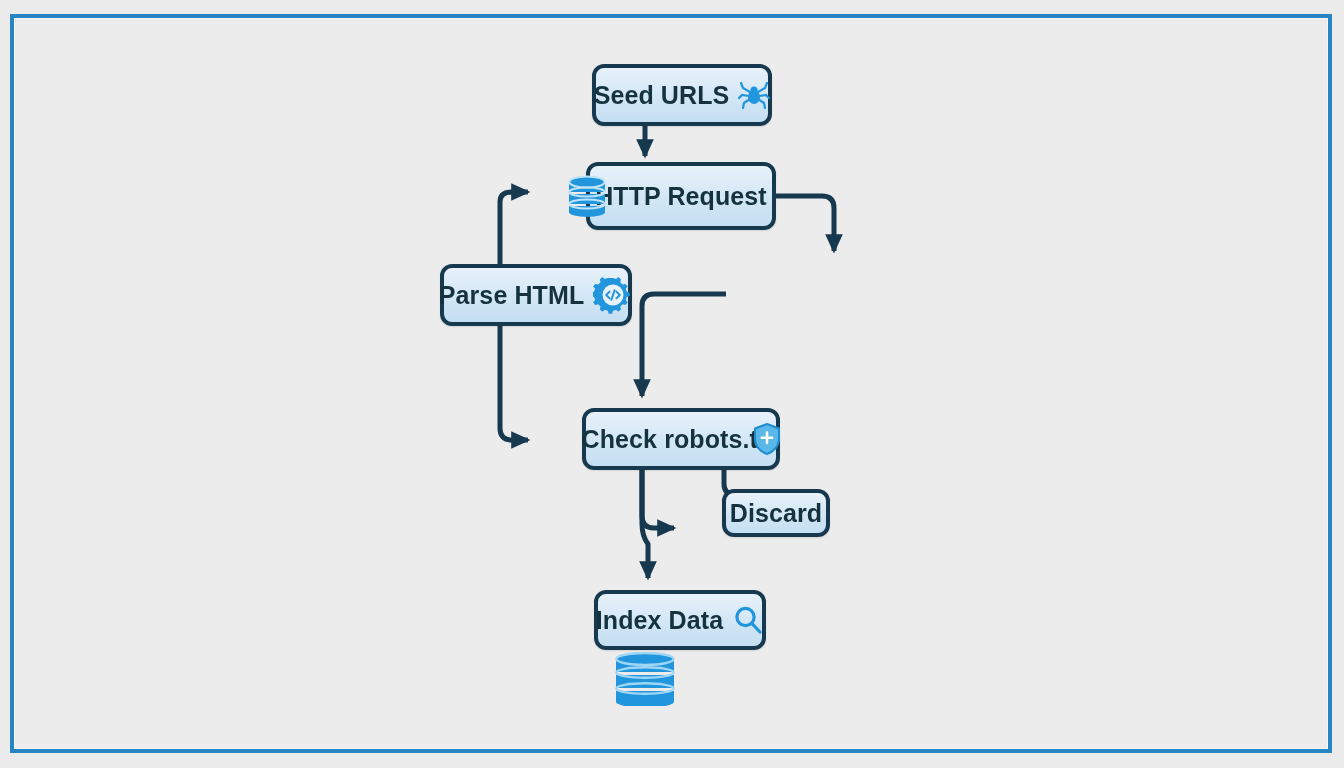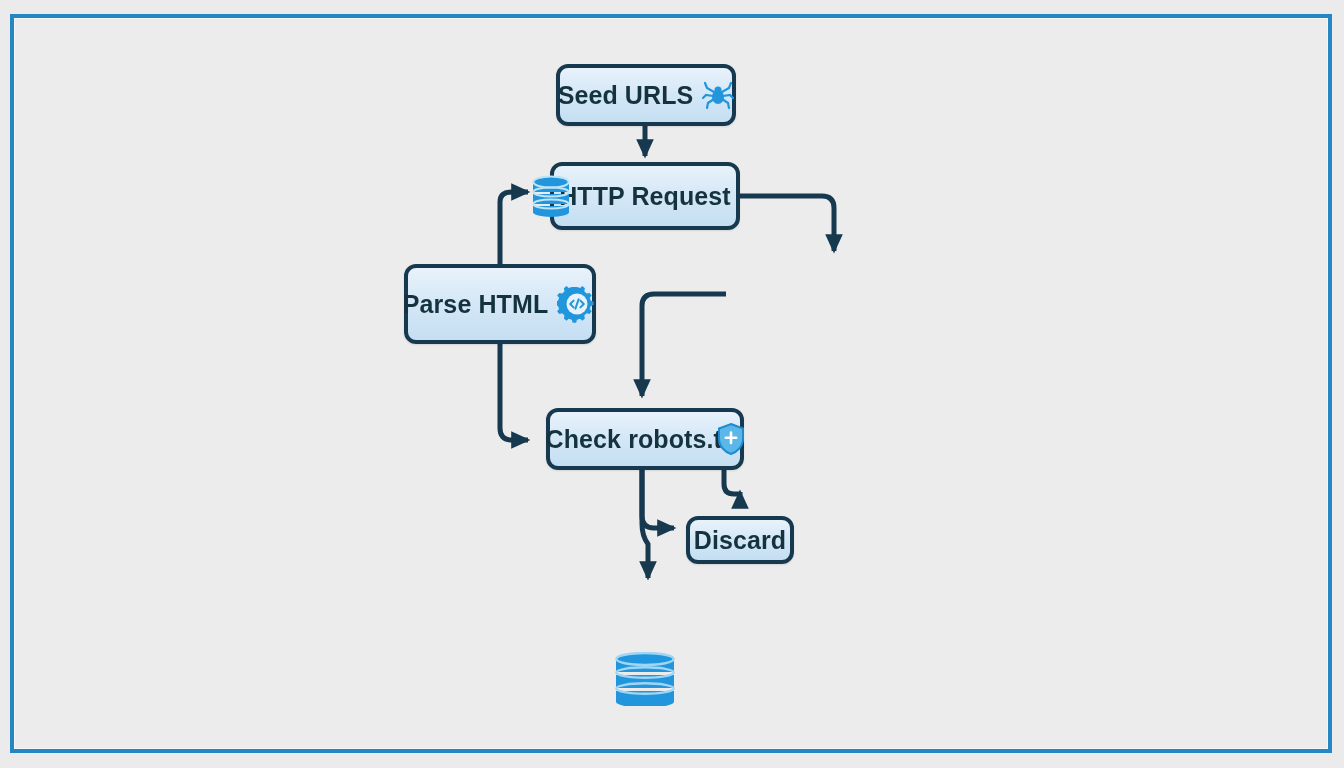--- a/index.html
+++ b/index.html
@@ -42,30 +42,31 @@
     display: flex;
     align-items: center;
     justify-content: center;
     gap: 9px;
     color: #15323f;
     font-weight: bold;
     font-size: 25px;
     letter-spacing: 0.1px;
     box-shadow: 0 1px 2px rgba(0,0,0,0.10);
     white-space: nowrap;
+    margin-left: 36px;
   }
   .node .label { position: relative; z-index: 2; }
   .node .ic { position: relative; z-index: 3; display:flex; align-items:center; }
   
   #n-seed        { left: 556px; top: 64px;  width: 180px; height: 62px; }
   #n-http        { left: 550px; top: 162px; width: 190px; height: 68px; }
-  #n-parse       { left: 404px; top: 264px; width: 192px; height: 80px; }
+  #n-parse       { left: 404px; top: 264px; width: 192px; height: 62px; }
   #n-extract     { left: 738px; top: 263px; width: 192px; height: 62px; }
   #n-robots      { left: 546px; top: 408px; width: 198px; height: 62px; }
-  #n-discard     { left: 686px; top: 516px; width: 108px; height: 48px; }
+  #n-discard     { left: 686px; top: 489px; width: 108px; height: 48px; }
   #n-index       { left: 558px; top: 590px; width: 172px; height: 60px; }
   
   #db-stack {
     position: absolute;
     left: 614px;
     top: 652px;
     width: 62px;
     height: 54px;
     z-index: 1;
   }
@@ -181,14 +182,25 @@
           <path d="M15 10.5 L15 21 M9.8 15.8 L20.2 15.8"></path>
         </g>
       </svg>
     </span>
   </div>
 
   <div class="node" id="n-discard">
     <span class="label">Discard</span>
   </div>
 
+  <div class="node" id="n-index">
+    <span class="label">Index Data</span>
+    <span class="ic">
+      <svg width="32" height="32" viewBox="0 0 32 32">
+        <g fill="none" stroke="#2196dd" stroke-width="3.2" stroke-linecap="round">
+          <circle cx="13.5" cy="13" r="8.6"></circle>
+          <path d="M19.8 19.4 L28 28"></path>
+        </g>
+      </svg>
+    </span>
+  </div>
 
 </div>
 
 </body></html>

